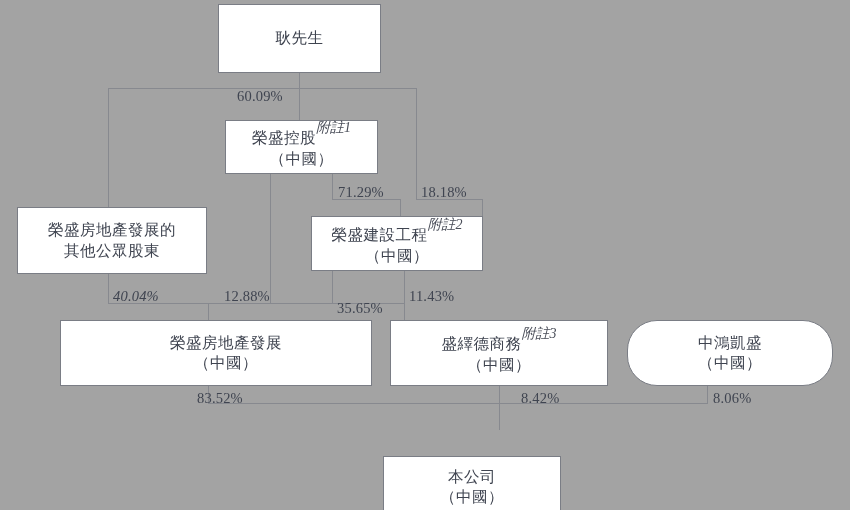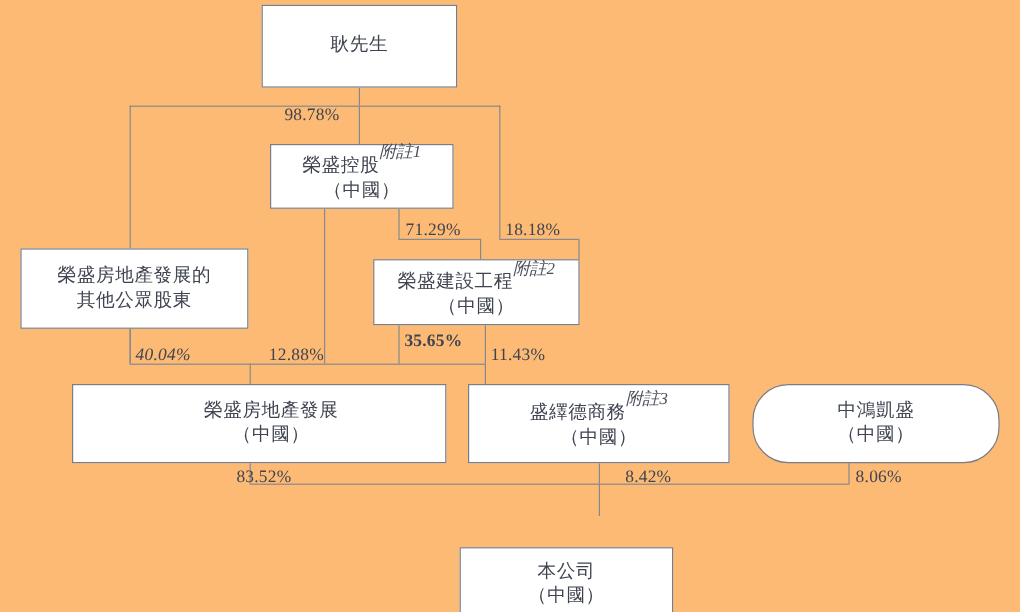--- a/index.html
+++ b/index.html
@@ -8,21 +8,21 @@
     background: #ffffff;
   }
   body {
     font-family: "Liberation Serif", "DejaVu Serif", serif;
     color: #3b3f4a;
   }
   #chart {
     position: relative;
     width: 850px;
     height: 510px;
-    background: #fdba74;
+    background: #a3a3a3;
     overflow: hidden;
   }
   .node {
     position: absolute;
     box-sizing: border-box;
     border: 1px solid #7a7d85;
     background: #ffffff;
     display: flex;
     flex-direction: column;
     align-items: center;
@@ -141,31 +141,31 @@
   <div class="node" style="left:627px; top:320px; width:206px; height:66px;border-radius:30px;">
     <span class="l1">中鴻凱盛</span>
     <span class="l2">（中國）</span>
   </div>
 
   <div class="node" style="left:383px; top:456px; width:178px; height:62px;">
     <span class="l1">本公司</span>
     <span class="l2">（中國）</span>
   </div>
 
-  <div class="pct" style="left:237px; top:88px;">98.78%</div>
+  <div class="pct" style="left:237px; top:88px;">60.09%</div>
 
   <div class="pct" style="left:338px; top:184px;">71.29%</div>
 
   <div class="pct" style="left:421px; top:184px;">18.18%</div>
 
   <div class="pct" style="left:113px; top:288px;font-style:italic;">40.04%</div>
 
   <div class="pct" style="left:224px; top:288px;">12.88%</div>
 
-  <div class="pct" style="left:337px; top:276px;font-weight:bold;">35.65%</div>
+  <div class="pct" style="left:337px; top:300px;">35.65%</div>
 
   <div class="pct" style="left:409px; top:288px;">11.43%</div>
 
   <div class="pct" style="left:197px; top:390px;">83.52%</div>
 
   <div class="pct" style="left:505px; top:390px;margin-left:16px;">8.42%</div>
 
   <div class="pct" style="left:713px; top:390px;">8.06%</div>
 
 </div>

